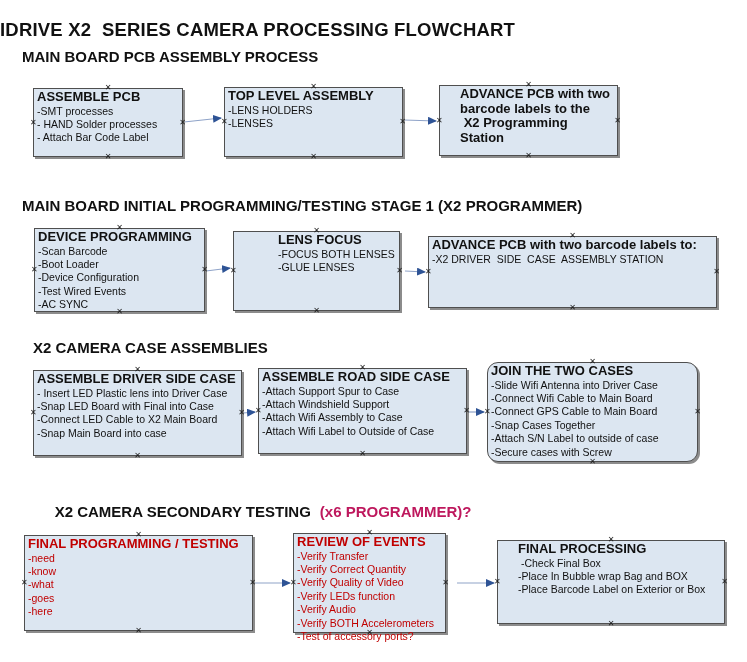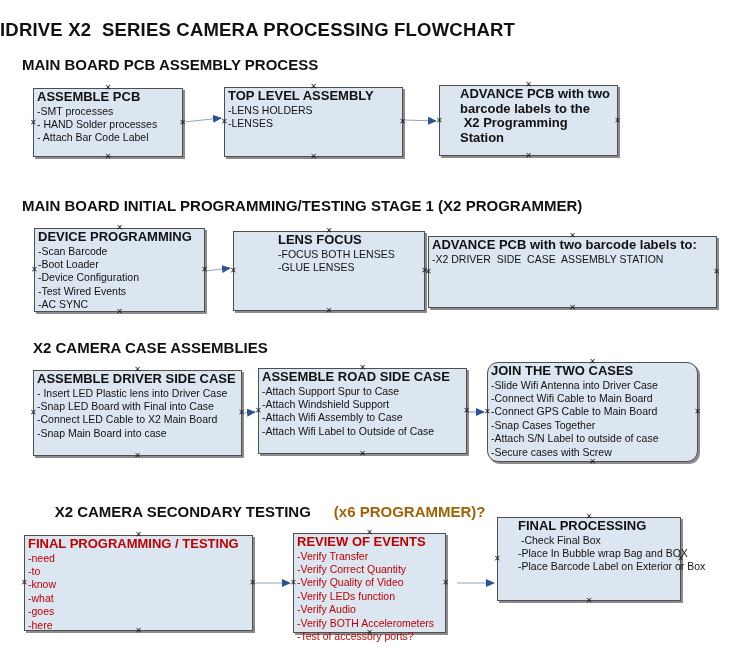--- a/index.html
+++ b/index.html
@@ -7,21 +7,21 @@
     position:relative; width:747px; height:662px; background:#ffffff;
     font-family:"Liberation Sans", sans-serif; color:#111; overflow:hidden;
   }
   .page-title {
     position:absolute; top:19px; left:0; right:0; text-align:left;
     font-size:18.5px; font-weight:bold; letter-spacing:0.2px; white-space:pre-wrap;
   }
   .sec-head {
     position:absolute; font-size:15px; font-weight:bold; white-space:pre-wrap;
   }
-  .sec-head .suffix { color:#a16207; margin-left:23px; }
+  .sec-head .suffix { color:#be185d; margin-left:9px; }
   .arrows { position:absolute; left:0; top:0; width:747px; height:662px; }
   .fbox {
     position:absolute; background:#dce6f1; border:1.6px solid #4f4f4f;
     box-shadow:2px 2px 0 #8c8c8c; box-sizing:border-box; padding:1px 3px;
   }
   .box-title {
     font-size:13px; font-weight:bold; line-height:1.12; white-space:pre-wrap;
   }
   .box-line {
     font-size:10.5px; line-height:13.4px; white-space:pre;
@@ -52,21 +52,21 @@
     <line x1="184" y1="122" x2="221" y2="118" stroke="#8fa3c8" stroke-width="1.2" marker-end="url(#ah)"></line>
     <line x1="404" y1="120" x2="436" y2="121" stroke="#8fa3c8" stroke-width="1.2" marker-end="url(#ah)"></line>
     <line x1="206" y1="271" x2="230" y2="268" stroke="#8fa3c8" stroke-width="1.2" marker-end="url(#ah)"></line>
     <line x1="405" y1="271" x2="425" y2="272" stroke="#8fa3c8" stroke-width="1.2" marker-end="url(#ah)"></line>
     <line x1="243" y1="413" x2="255" y2="412" stroke="#8fa3c8" stroke-width="1.2" marker-end="url(#ah)"></line>
     <line x1="468" y1="412" x2="484" y2="412" stroke="#8fa3c8" stroke-width="1.2" marker-end="url(#ah)"></line>
     <line x1="254" y1="583" x2="290" y2="583" stroke="#8fa3c8" stroke-width="1.2" marker-end="url(#ah)"></line>
     <line x1="457" y1="583" x2="494" y2="583" stroke="#8fa3c8" stroke-width="1.2" marker-end="url(#ah)"></line>
   </svg>
 
-  <div class="sec-head" style="left:22px; top:56px;">MAIN BOARD PCB ASSEMBLY PROCESS</div>
+  <div class="sec-head" style="left:22px; top:48px;">MAIN BOARD PCB ASSEMBLY PROCESS</div>
 
   <div class="fbox" style="left:33px; top:88px; width:150px; height:69px;">
     <div class="box-title">ASSEMBLE PCB</div>
     <div class="box-line">-SMT processes</div>
     <div class="box-line">- HAND Solder processes</div>
     <div class="box-line">- Attach Bar Code Label</div>
   <span class="cp cp-t">✕</span>
       <span class="cp cp-b">✕</span>
       <span class="cp cp-l">✕</span>
       <span class="cp cp-r">✕</span>
@@ -100,21 +100,21 @@
     <div class="box-line">-Boot Loader</div>
     <div class="box-line">-Device Configuration</div>
     <div class="box-line">-Test Wired Events</div>
     <div class="box-line">-AC SYNC</div>
   <span class="cp cp-t">✕</span>
       <span class="cp cp-b">✕</span>
       <span class="cp cp-l">✕</span>
       <span class="cp cp-r">✕</span>
     </div>
 
-  <div class="fbox" style="left:233px; top:231px; width:192px; height:80px;padding-left:44px;">
+  <div class="fbox" style="left:233px; top:231px; width:167px; height:80px;padding-left:44px;">
     <div class="box-title">LENS FOCUS</div>
     <div class="box-line">-FOCUS BOTH LENSES</div>
     <div class="box-line">-GLUE LENSES</div>
   <span class="cp cp-t">✕</span>
       <span class="cp cp-b">✕</span>
       <span class="cp cp-l">✕</span>
       <span class="cp cp-r">✕</span>
     </div>
 
   <div class="fbox" style="left:428px; top:236px; width:289px; height:72px;">
@@ -166,21 +166,20 @@
       <span class="cp cp-r">✕</span>
     </div>
 
   <div class="sec-head" style="left:38px; top:486px;">
     <span>X2 CAMERA SECONDARY TESTING</span><span class="suffix">(x6 PROGRAMMER)?</span>
   </div>
 
   <div class="fbox red" style="left:24px; top:535px; width:229px; height:96px;">
     <div class="box-title">FINAL PROGRAMMING / TESTING</div>
     <div class="box-line">-need</div>
-    <div class="box-line">-to</div>
     <div class="box-line">-know</div>
     <div class="box-line">-what</div>
     <div class="box-line">-goes</div>
     <div class="box-line">-here</div>
   <span class="cp cp-t">✕</span>
       <span class="cp cp-b">✕</span>
       <span class="cp cp-l">✕</span>
       <span class="cp cp-r">✕</span>
     </div>
 
@@ -192,21 +191,21 @@
     <div class="box-line">-Verify LEDs function</div>
     <div class="box-line">-Verify Audio</div>
     <div class="box-line">-Verify BOTH Accelerometers</div>
     <div class="box-line">-Test of accessory ports?</div>
   <span class="cp cp-t">✕</span>
       <span class="cp cp-b">✕</span>
       <span class="cp cp-l">✕</span>
       <span class="cp cp-r">✕</span>
     </div>
 
-  <div class="fbox" style="left:497px; top:517px; width:184px; height:84px;padding-left:20px;">
+  <div class="fbox" style="left:497px; top:540px; width:228px; height:84px;padding-left:20px;">
     <div class="box-title">FINAL PROCESSING</div>
     <div class="box-line"> -Check Final Box</div>
     <div class="box-line">-Place In Bubble wrap Bag and BOX</div>
     <div class="box-line">-Place Barcode Label on Exterior or Box</div>
   <span class="cp cp-t">✕</span>
       <span class="cp cp-b">✕</span>
       <span class="cp cp-l">✕</span>
       <span class="cp cp-r">✕</span>
     </div>
 

